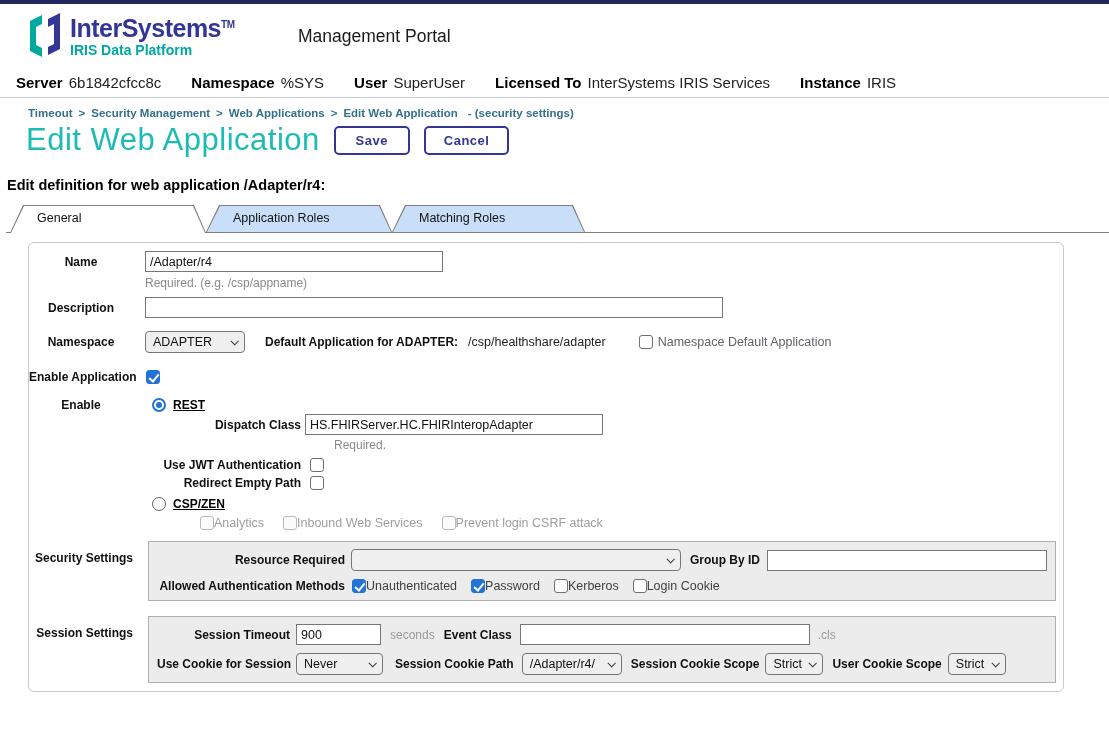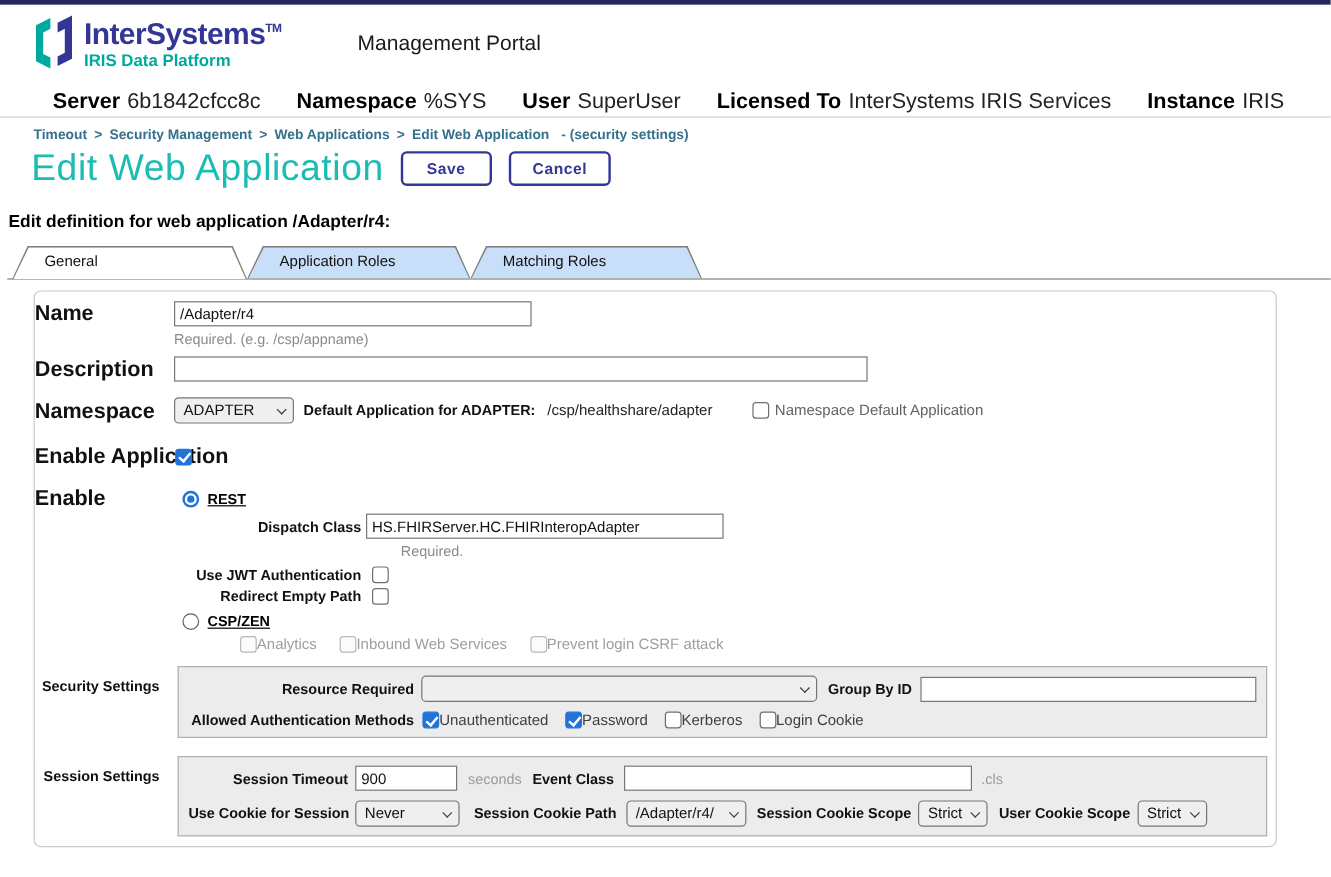--- a/index.html
+++ b/index.html
@@ -7,21 +7,21 @@
 
   
   .topstrip { height:4px; background:#23275f; }
   .header { position:relative; height:94px; border-bottom:1px solid #c8cdd4; background:#fff; }
   .logo { position:absolute; left:28px; top:8px; display:flex; gap:8px; }
   .logo-mark { width:34px; height:46px; }
   .logo-text .brand { font-size:25px; font-weight:bold; color:#333695; letter-spacing:-0.5px; line-height:26px; }
   .logo-text .tm { font-size:10px; vertical-align:super; color:#333695; font-weight:bold; }
   .logo-text .sub { font-size:14px; font-weight:bold; color:#00a9a0; margin-top:1px; }
   .portal-title { position:absolute; left:298px; top:22px; font-size:17.5px; color:#1a1a1a; }
-  .infobar { position:absolute; left:44px; top:70px; display:flex; gap:30px; font-size:18px; white-space:nowrap; }
+  .infobar { position:absolute; left:16px; top:70px; display:flex; gap:30px; font-size:15px; white-space:nowrap; }
   .infobar .lab { font-weight:bold; margin-right:6px; color:#000; }
   .infobar .val { color:#222; }
 
   
   .breadcrumb { margin:9px 0 0 28px; font-size:11.5px; font-weight:bold; color:#35708c; }
   .breadcrumb a { color:#35708c; text-decoration:none; cursor:pointer; }
   .breadcrumb .sep { margin:0 6px; }
   .breadcrumb .suffix { margin-left:10px; font-weight:bold; }
   .titlerow { margin:3px 0 0 26px; display:flex; align-items:center; gap:14px; }
   .page-title { font-size:31px; color:#1dbcb2; letter-spacing:0.5px; }
@@ -35,21 +35,21 @@
   .tab { position:relative; height:27px; z-index:2; cursor:pointer; }
   .tab.active { height:28px; z-index:3; }
   .tab .shp-o { position:absolute; inset:0; background:#7f7f7f; clip-path:polygon(13px 0,calc(100% - 12px) 0,100% 100%,0 100%); }
   .tab .shp-i { position:absolute; left:1px; right:1px; top:1px; bottom:0; background:#c9def8; clip-path:polygon(13px 0,calc(100% - 12px) 0,100% 100%,0 100%); }
   .tab.active .shp-i { background:#fff; }
   .tab span { position:relative; z-index:4; display:block; padding-left:27px; line-height:26px; font-size:12.5px; color:#111; }
 
   
   .formbox { margin:9px 0 0 28px; width:1036px; min-height:445px; border:1px solid #c9c9c9; border-radius:6px; background:#fff; padding:7px 0 8px 0; }
   .row { display:flex; align-items:center; }
-  .lbl1 { width:104px; text-align:left; margin-right:12px; font-weight:bold; font-size:18px; white-space:nowrap; flex:none; }
+  .lbl1 { width:104px; text-align:center; margin-right:12px; font-weight:bold; font-size:12px; white-space:nowrap; flex:none; }
   .lbl2 { width:272px; text-align:right; margin-right:4px; font-weight:bold; font-size:12px; white-space:nowrap; flex:none; }
   .hint { color:#8a8a8a; font-size:12px; }
   input.txt { height:21px; border:1px solid #767676; background:#fff; font-size:12.5px; padding:0 4px; font-family:"Liberation Sans",sans-serif; color:#111; }
   .select { height:22px; background:#efefef; border:1px solid #767676; border-radius:4px; display:inline-flex; align-items:center; padding:0 7px; font-size:12.5px; color:#111; cursor:pointer; }
   .select .chev { width:6px; height:6px; border-right:1.6px solid #3c3c3c; border-bottom:1.6px solid #3c3c3c; transform:rotate(45deg) translateY(-1px); margin-left:auto; }
   .cb { width:14px; height:14px; border:1.5px solid #6f6f6f; border-radius:3px; background:#fff; position:relative; display:inline-block; flex:none; cursor:pointer; }
   .cb.checked { background:#2273d8; border-color:#2273d8; }
   .cb.checked::after { content:""; position:absolute; left:4px; top:0.5px; width:4px; height:8px; border:solid #fff; border-width:0 2px 2px 0; transform:rotate(40deg); }
   .cb.disabled { border-color:#b9b9b9; background:#fbfbfb; }
   .radio { width:14px; height:14px; border:1.5px solid #5f5f5f; border-radius:50%; background:#fff; position:relative; display:inline-block; flex:none; cursor:pointer; }
@@ -136,21 +136,21 @@
     <div class="lbl1">Description</div>
     <input class="txt" style="width: 578px;" value="">
   </div>
 
   <div class="row" style="margin-top:13px">
     <div class="lbl1">Namespace</div>
     <div class="select" style="width:100px">
         <span>ADAPTER</span>
         <i class="chev"></i>
       </div>
-    <span class="inlbl" style="margin-left:8px">Default Application for ADAPTER:</span>
+    <span class="inlbl" style="margin-left:20px">Default Application for ADAPTER:</span>
     <span style="margin-left:10px;font-size:12.5px;color:#222">/csp/healthshare/adapter</span>
     <span class="cb" style="margin-left:33px"></span>
     <span style="margin-left:5px;font-size:12.5px;color:#5f6368">Namespace Default Application</span>
   </div>
 
   <div class="row" style="margin-top:17px">
     <div class="lbl1">Enable Application</div>
     <span class="cb checked" style="margin-left:1px"></span>
   </div>
 

